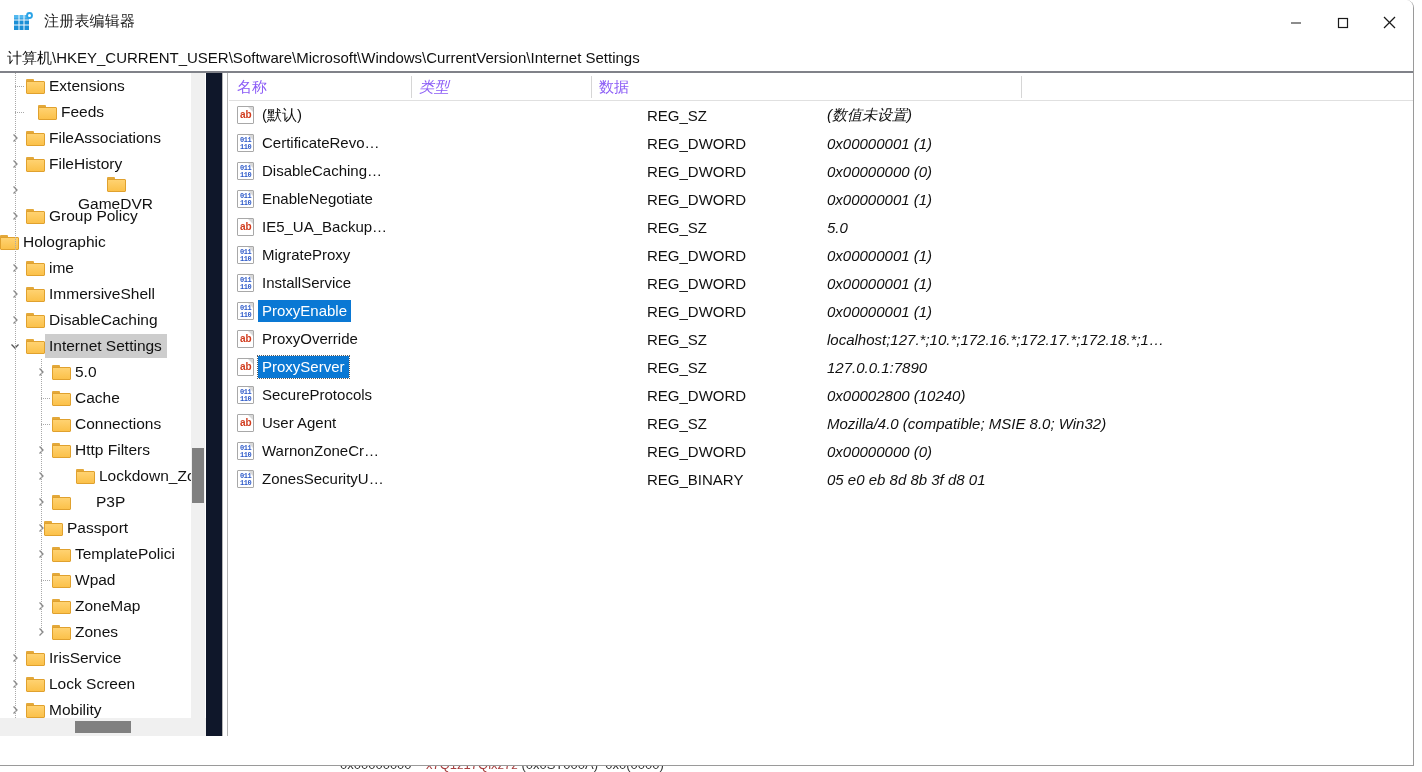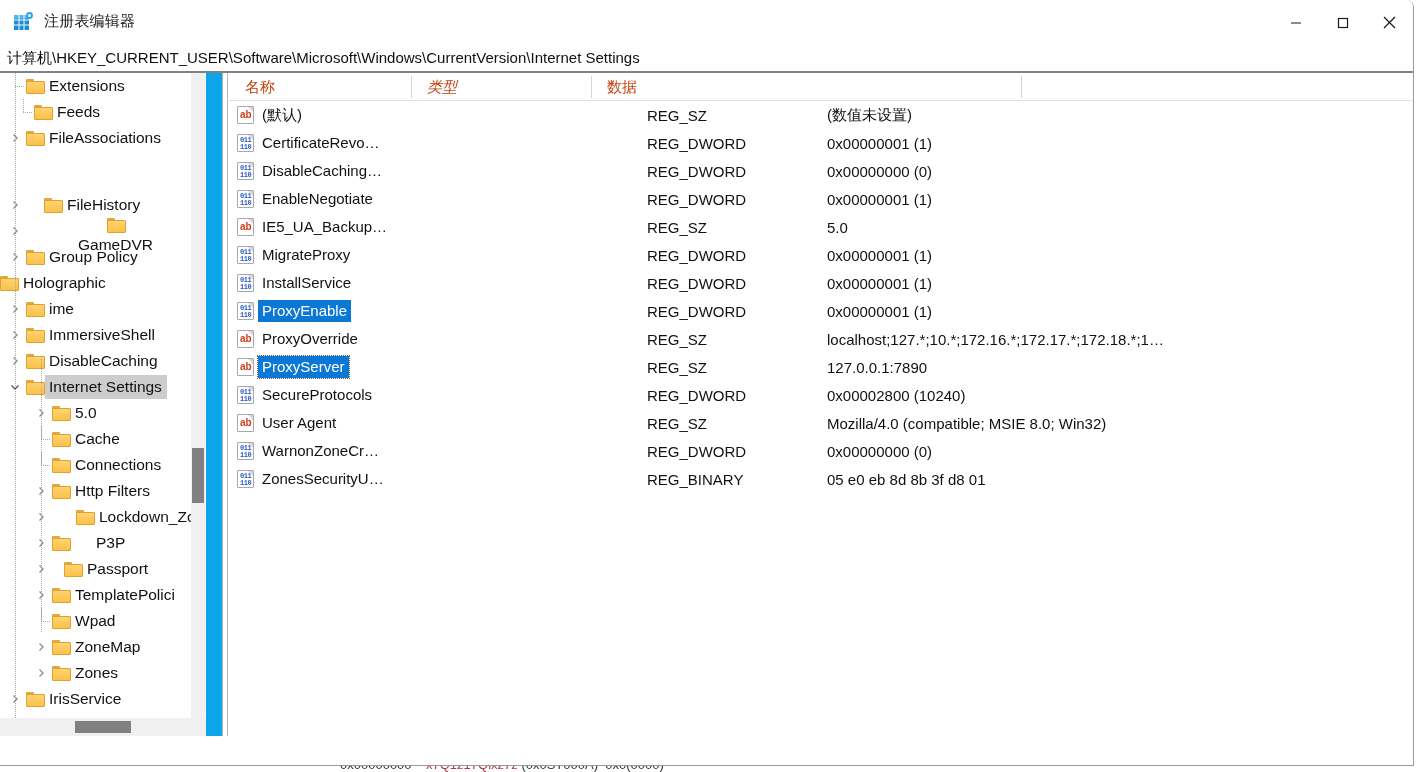--- a/index.html
+++ b/index.html
@@ -98,21 +98,21 @@
     position: relative;
     display: flex;
     height: 663px;
     background: #ffffff;
   }
 
   
   .treepane {
     position: relative;
     width: 229px; height: 663px;
-    background: #0ea5e9;
+    background: #0f172a;
     border-right: 1px solid #ffffff;
     flex: 0 0 229px;
   }
   .tree-clip {
     position: absolute; left: 0; top: 0;
     width: 206px; height: 645px;
     overflow: hidden;
     background: #ffffff;
   }
   .tree-row {
@@ -202,22 +202,22 @@
   .list-header {
     position: relative;
     height: 28px;
     background: #ffffff;
     border-bottom: 1px solid #e0e0e0;
   }
   .col-head {
     position: absolute; top: 0;
     height: 28px;
     display: flex; align-items: center;
-    font-size: 15px; color: #c2410c;
-    padding-left: 16px;
+    font-size: 15px; color: #8b5cf6;
+    padding-left: 8px;
     cursor: default;
   }
   .col-sep {
     position: absolute; top: 3px;
     width: 1px; height: 22px;
     background: #d6d6d6;
   }
   .rows { position: relative; }
   .row {
     position: relative;
@@ -240,21 +240,21 @@
   }
   .row.focused .name-text {
     outline: 1px dotted #5b5b5b; outline-offset: 0px;
   }
   .cell-type {
     position: absolute; left: 418px;
     font-size: 15px; color: #111111;
   }
   .cell-data {
     position: absolute; left: 598px;
-    font-size: 15px; color: #111111;
+    font-size: 15px; color: #111111; font-style: italic;
   }
 
   
   .vicon {
     position: relative;
     width: 17px; height: 18px;
     flex: 0 0 17px;
     margin-right: 4px;
     background: #ffffff;
     border: 1px solid #a8a8a8;
@@ -342,42 +342,42 @@
         <div class="tree-clip" id="tree-host">
             <div class="tree-row" style="padding-left: 26px;">
               <span class="dotline-v" style="left: 15px; top: 0px; height: 13px;"></span>
               <span class="dotline-h" style="left: 15px; top: 13px; width: 9px;"></span>
               <span class="folder">
                 <span class="tab"></span>
                 <span class="body-f"></span>
               </span>
               <span class="tree-label">Extensions</span>
             </div>
-            <div class="tree-row" style="padding-left: 26px; margin-left: 8px;">
+            <div class="tree-row" style="padding-left: 38px;">
               <span class="dotline-v" style="left: 15px; top: 0px; height: 13px;"></span>
               <span class="dotline-h" style="left: 15px; top: 13px; width: 9px;"></span>
               <span class="folder">
                 <span class="tab"></span>
                 <span class="body-f"></span>
               </span>
               <span class="tree-label">Feeds</span>
             </div>
             <div class="tree-row" style="padding-left: 26px;">
               <span class="twisty" style="left: 6px;">
                 <svg width="10" height="10" viewBox="0 0 10 10">
                   <polyline points="3.5,1.5 7,5 3.5,8.5" fill="none" stroke="#8a8a8a" stroke-width="1.3"></polyline>
                 </svg>
               </span>
               <span class="folder">
                 <span class="tab"></span>
                 <span class="body-f"></span>
               </span>
               <span class="tree-label">FileAssociations</span>
             </div>
-            <div class="tree-row" style="padding-left: 44px; margin-top: 41px;">
+            <div class="tree-row" style="padding-left: 26px;">
               <span class="twisty" style="left: 6px;">
                 <svg width="10" height="10" viewBox="0 0 10 10">
                   <polyline points="3.5,1.5 7,5 3.5,8.5" fill="none" stroke="#8a8a8a" stroke-width="1.3"></polyline>
                 </svg>
               </span>
               <span class="folder">
                 <span class="tab"></span>
                 <span class="body-f"></span>
               </span>
               <span class="tree-label">FileHistory</span>
@@ -525,21 +525,21 @@
                 <svg width="10" height="10" viewBox="0 0 10 10">
                   <polyline points="3.5,1.5 7,5 3.5,8.5" fill="none" stroke="#8a8a8a" stroke-width="1.3"></polyline>
                 </svg>
               </span>
               <span class="folder">
                 <span class="tab"></span>
                 <span class="body-f"></span>
               </span>
               <span class="tree-label">P3P</span>
             </div>
-            <div class="tree-row" style="padding-left: 64px;">
+            <div class="tree-row" style="padding-left: 44px;">
               <span class="twisty" style="left: 32px;">
                 <svg width="10" height="10" viewBox="0 0 10 10">
                   <polyline points="3.5,1.5 7,5 3.5,8.5" fill="none" stroke="#8a8a8a" stroke-width="1.3"></polyline>
                 </svg>
               </span>
               <span class="folder">
                 <span class="tab"></span>
                 <span class="body-f"></span>
               </span>
               <span class="tree-label">Passport</span>

